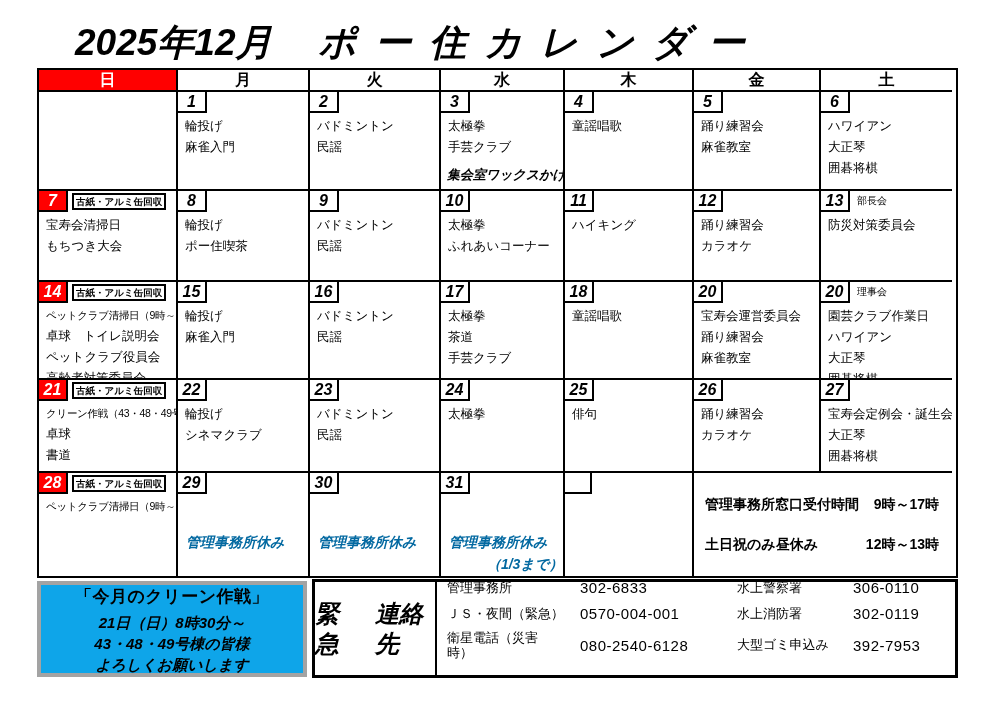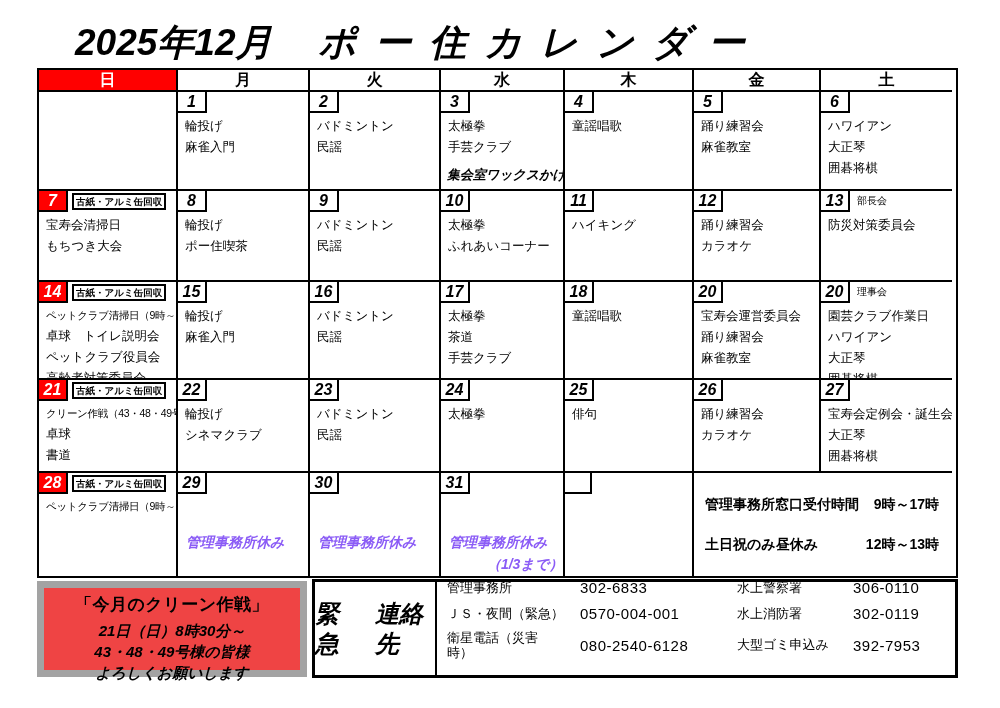--- a/index.html
+++ b/index.html
@@ -52,35 +52,35 @@
   .sidelabel { margin:3px 0 0 7px; font-size:10px; white-space:nowrap; }
   .events { padding:3px 1px 2px 7px; }
   .ev { font-size:12.5px; line-height:1.68; white-space:nowrap; }
   .ev.small { font-size:10.5px; letter-spacing:-0.3px; line-height:1.9; }
   .note {
     margin-top:auto; padding:0 1px 5px 6px;
     font-weight:bold; font-style:italic; font-size:13px; white-space:nowrap;
   }
   .closed { margin-top:37px; padding-left:8px; }
   .cl-line {
-    color:#8b5cf6; font-weight:bold; font-style:italic;
+    color:#0369a1; font-weight:bold; font-style:italic;
     font-size:14px; line-height:1.6; white-space:nowrap;
   }
   .cl-line.indent { padding-left:7px;text-align:right; }
   .office {
     grid-column:span 2;
     display:flex; flex-direction:column; justify-content:center; gap:22px;
     padding:0 13px 0 11px; font-weight:bold; font-size:14px;
     border-bottom:none; border-right:none; background:#fff;
   }
   .oline { display:flex; justify-content:space-between; white-space:nowrap; }
   
   .cleanbox {
     position:absolute; left:37px; top:581px; width:270px; height:96px;
-    border:7px solid #a3a3a3; text-align:center; padding-top:5px; background:#ef4444;
+    border:4px solid #a3a3a3; text-align:center; background:#0ea5e9;
   }
   .cleanbox .cb-title { font-size:17px; font-weight:bold; letter-spacing:0.5px; }
   .cb-lines { margin-top:4px; font-style:italic; font-weight:bold; font-size:15px; line-height:1.4; }
   .embox {
     position:absolute; left:312px; top:579px; width:646px; height:99px;
     border:3px solid #000; display:flex; background:#fff;
   }
   .emlabel {
     width:122px; border-right:2px solid #000;
     display:flex; align-items:center; justify-content:center;

